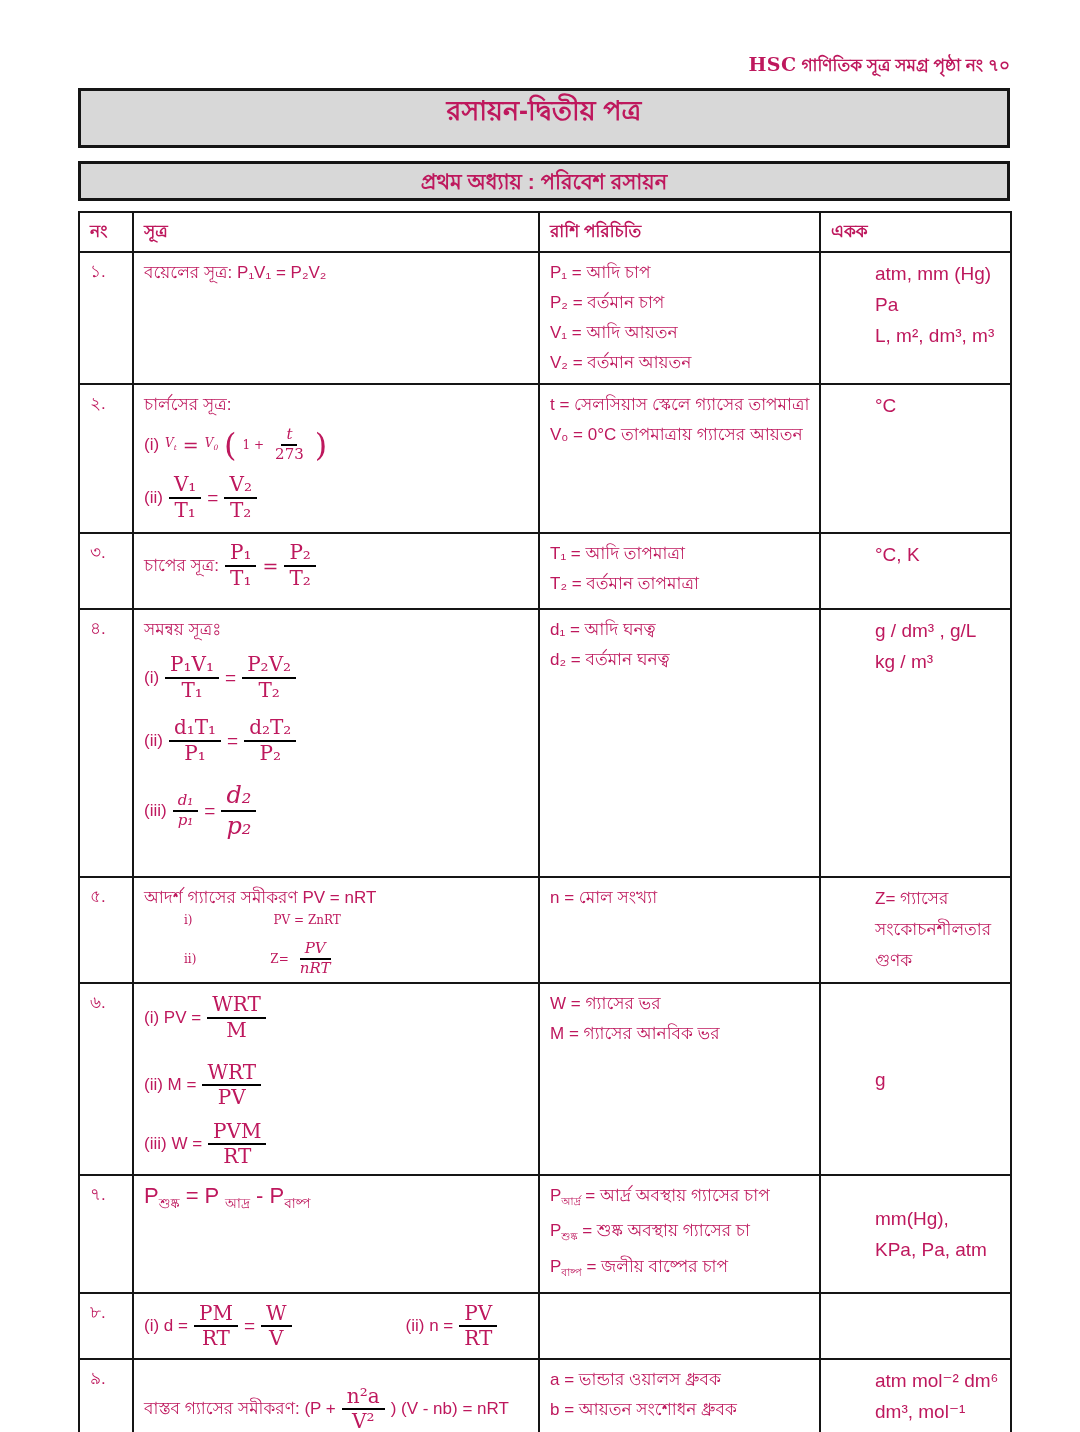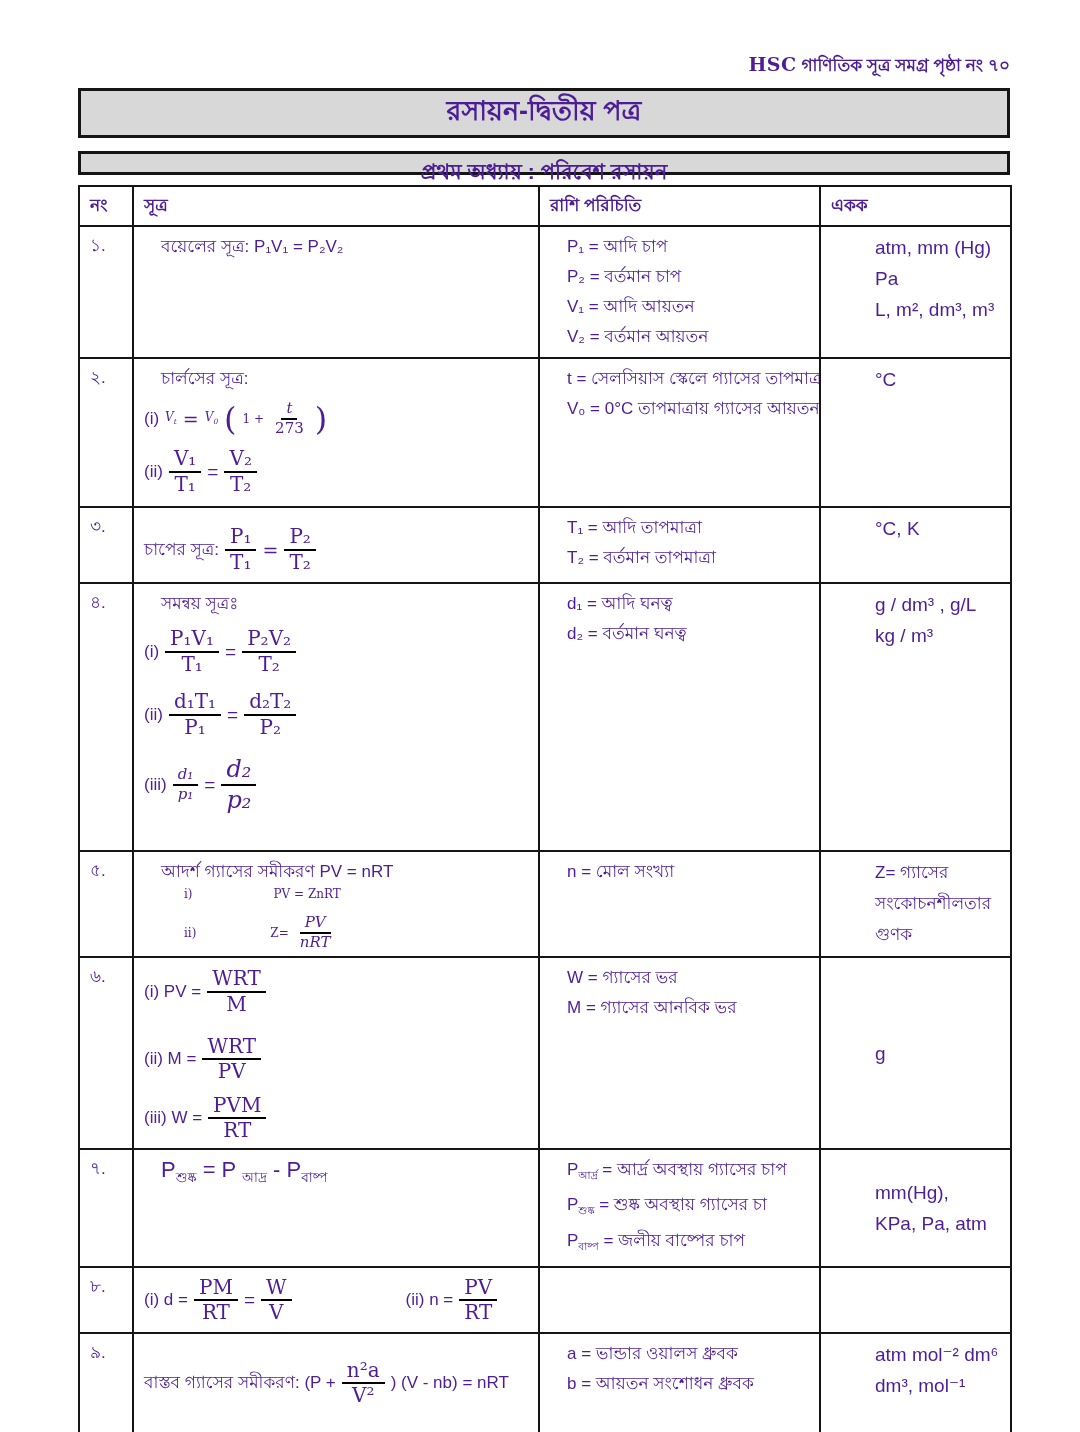--- a/index.html
+++ b/index.html
@@ -1,40 +1,40 @@
 <!DOCTYPE html>
 <html><head>
 <meta charset="utf-8">
 <style>
   * { margin:0; padding:0; box-sizing:border-box; }
   html,body { background:#fff; }
   .page {
     position:relative; width:1080px; height:1432px; background:#ffffff;
-    font-family:"Liberation Sans","DejaVu Sans",sans-serif; color:#4c1d95; overflow:hidden;
+    font-family:"Liberation Sans","DejaVu Sans",sans-serif; color:#be185d; overflow:hidden;
   }
   .content { position:absolute; left:78px; top:0; width:932px; }
 
   .top-note { margin-top:52px; text-align:right; font-size:17px; font-weight:bold; }
   .top-note .brand { font-family:"DejaVu Serif","Liberation Serif",serif; font-size:19px; letter-spacing:.5px; }
 
   .bar {
     background:#d8d8d8; border:3px solid #151515; text-align:center; font-weight:bold;
   }
-  .bar.title { margin-top:8px; height:50px; line-height:41px; font-size:27px; }
-  .bar.chapter { margin-top:13px; height:24px; line-height:36px; font-size:21px; }
+  .bar.title { margin-top:8px; height:60px; line-height:41px; font-size:27px; }
+  .bar.chapter { margin-top:13px; height:40px; line-height:36px; font-size:21px; }
 
   table.sheet { margin-top:10px; width:932px; border-collapse:collapse; table-layout:fixed; }
   table.sheet td { border:2px solid #151515; vertical-align:top; padding:5px 10px; overflow:hidden; }
   td.c-no { padding-left:8px; font-size:17px; }
   td.c-f  { font-size:17px; }
   td.c-q  { font-size:17px; }
   td.c-u  { font-size:19px; }
   .hdr td { font-weight:bold; font-size:17px; padding-top:6px; }
 
-  .q { line-height:30px; white-space:nowrap;margin-left:17px; }
+  .q { line-height:30px; white-space:nowrap; }
   .u { line-height:31px;margin-left:44px; }
   .vmid { vertical-align:middle !important; }
 
   .serif { font-family:"DejaVu Serif","Liberation Serif",serif; }
   .it { font-style:italic; }
   .f-line { display:flex; align-items:center; gap:6px; }
   .frac { display:inline-flex; flex-direction:column; align-items:center; text-align:center;
           font-family:"DejaVu Serif","Liberation Serif",serif; font-size:20px; line-height:1.18; }
   .frac .num { border-bottom:2px solid #000; padding:0 5px; }
   .frac .den { padding:0 5px; }
@@ -133,21 +133,21 @@
           <div class="q">V₀ = 0°C তাপমাত্রায় গ্যাসের আয়তন</div>
         </td>
         <td class="c-u">
           <div class="u">°C</div>
         </td>
       </tr>
 
       <tr style="height:76px">
         <td class="c-no">৩.</td>
         <td class="c-f">
-          <div class="f-line" style="margin-top:12px">
+          <div class="f-line" style="margin-top:2px">
             <span>চাপের সূত্র:</span>
             <span class="frac">
                   <span class="num">P₁</span>
                   <span class="den">T₁</span>
                 </span>
             <span class="serif eqs">=</span>
             <span class="frac">
                   <span class="num">P₂</span>
                   <span class="den">T₂</span>
                 </span>

